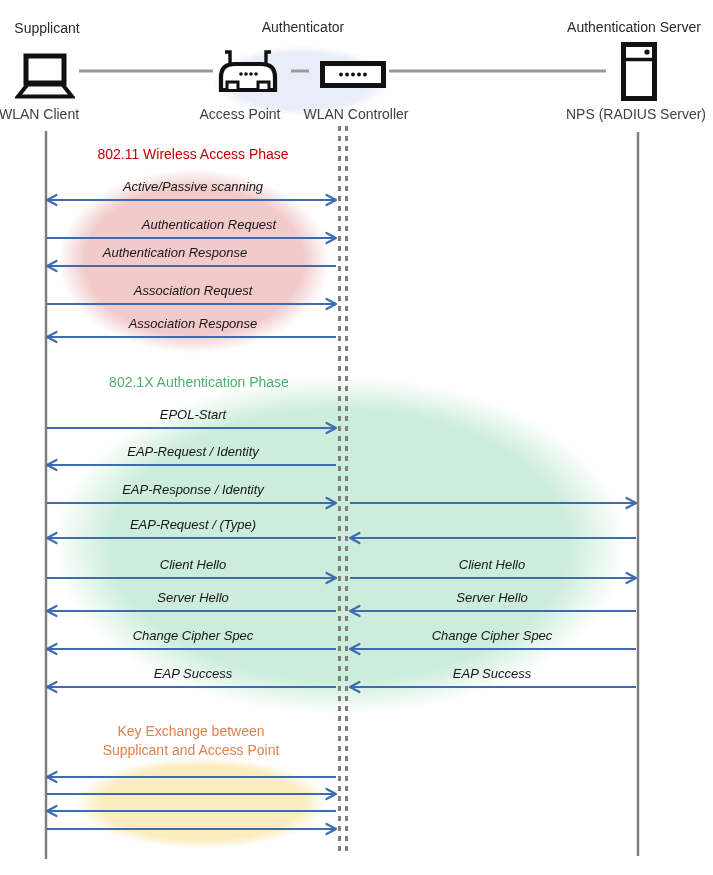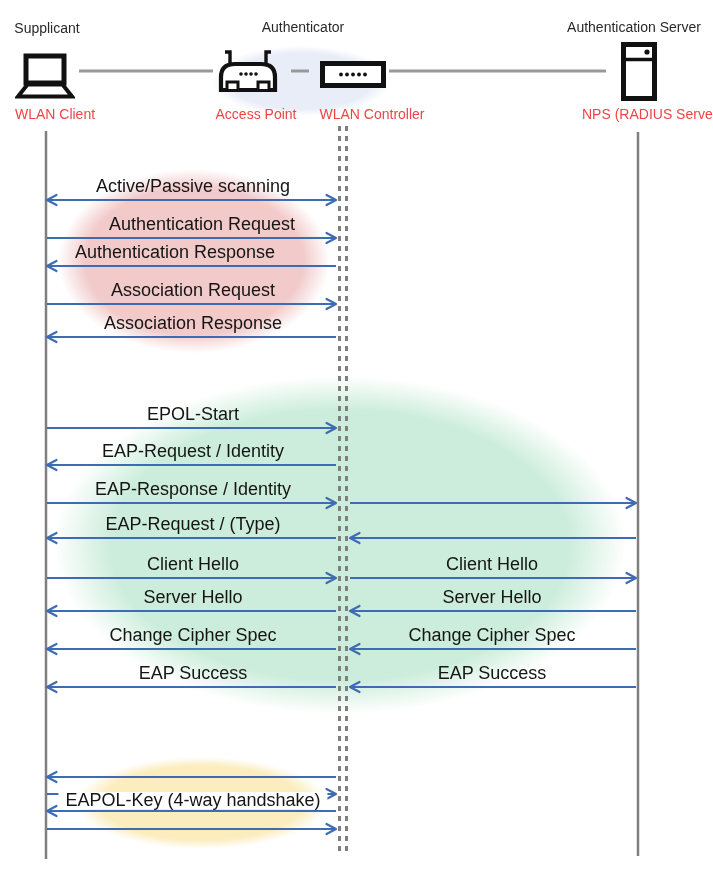--- a/index.html
+++ b/index.html
@@ -7,22 +7,22 @@
     position:relative;width:713px;height:875px;overflow:hidden;background:#fff;
     font-family:"Liberation Sans",sans-serif;color:#1f1f1f;
   }
   .layer{position:absolute;left:0;top:0;width:713px;height:875px;}
   .bubble{position:absolute;pointer-events:none;}
   .actor-label,.device-label,.phase-title,.msg-label{
     position:absolute;white-space:nowrap;transform:translateX(-50%);
     font-size:14px;line-height:17px;text-align:center;
   }
   .actor-label{color:#2a2a2a;}
-  .device-label{color:#ef4444;margin-left:16px;}
-  .msg-label{font-size:18px;line-height:17px;color:#151515;z-index:6;}
+  .device-label{color:#404040;}
+  .msg-label{font-size:13px;line-height:17px;color:#151515;z-index:6;font-style:italic;}
   .msg-label.boxed{background:#fff;padding:0 7px;}
   .phase-title{white-space:pre-line;z-index:5;}
   .icon{position:absolute;z-index:7;}
 </style>
 </head>
 <body>
 
 <div class="stage">
 
   <div class="bubble" id="bubble-authenticator" style="left: 212px; top: 46px; width: 178px; height: 70px; background: radial-gradient(closest-side, rgb(233, 237, 248) 0%, rgb(233, 237, 248) 80%, rgba(255, 255, 255, 0) 100%);"></div>
@@ -87,39 +87,42 @@
       <line x1="350" x2="636" y1="611" y2="611" stroke="#3E6CB3" stroke-width="2"></line>
       <polyline points="359.5,606 350,611 359.5,616" fill="none" stroke="#3E6CB3" stroke-width="2.2" stroke-linecap="round" stroke-linejoin="round"></polyline>
       <line x1="350" x2="636" y1="649" y2="649" stroke="#3E6CB3" stroke-width="2"></line>
       <polyline points="359.5,644 350,649 359.5,654" fill="none" stroke="#3E6CB3" stroke-width="2.2" stroke-linecap="round" stroke-linejoin="round"></polyline>
       <line x1="350" x2="636" y1="687" y2="687" stroke="#3E6CB3" stroke-width="2"></line>
       <polyline points="359.5,682 350,687 359.5,692" fill="none" stroke="#3E6CB3" stroke-width="2.2" stroke-linecap="round" stroke-linejoin="round"></polyline>
     </svg>
 
   <div class="layer" id="label-layer" style="z-index:6;">
       <div class="msg-label" style="left: 193px; top: 178px;">Active/Passive scanning</div>
-      <div class="msg-label" style="left: 202px; top: 216px;">Authentication Request</div>
+      <div class="msg-label" style="left: 209px; top: 216px;">Authentication Request</div>
       <div class="msg-label" style="left: 175px; top: 244px;">Authentication Response</div>
       <div class="msg-label" style="left: 193px; top: 282px;">Association Request</div>
       <div class="msg-label" style="left: 193px; top: 315px;">Association Response</div>
       <div class="msg-label" style="left: 193px; top: 406px;">EPOL-Start</div>
       <div class="msg-label" style="left: 193px; top: 443px;">EAP-Request / Identity</div>
       <div class="msg-label" style="left: 193px; top: 481px;">EAP-Response / Identity</div>
       <div class="msg-label" style="left: 193px; top: 516px;">EAP-Request / (Type)</div>
       <div class="msg-label" style="left: 193px; top: 556px;">Client Hello</div>
       <div class="msg-label" style="left: 193px; top: 589px;">Server Hello</div>
       <div class="msg-label" style="left: 193px; top: 627px;">Change Cipher Spec</div>
       <div class="msg-label" style="left: 193px; top: 665px;">EAP Success</div>
-      <div class="msg-label boxed" style="left: 193px; top: 792px;">EAPOL-Key (4-way handshake)</div>
       <div class="msg-label" style="left: 492px; top: 556px;">Client Hello</div>
       <div class="msg-label" style="left: 492px; top: 589px;">Server Hello</div>
       <div class="msg-label" style="left: 492px; top: 627px;">Change Cipher Spec</div>
       <div class="msg-label" style="left: 492px; top: 665px;">EAP Success</div>
     </div>
 
+  <div class="phase-title" style="left:193px;top:146px;color:#C00000;">802.11 Wireless Access Phase</div>
+  <div class="phase-title" style="left:199px;top:374px;color:#4FAE71;">802.1X Authentication Phase</div>
+  <div class="phase-title" style="left:191px;top:722px;color:#E08050;line-height:19px;">Key Exchange between
+Supplicant and Access Point</div>
 
   <div class="actor-label" style="left:47px;top:20px;">Supplicant</div>
   <div class="actor-label" style="left:303px;top:19px;">Authenticator</div>
   <div class="actor-label" style="left:634px;top:19px;">Authentication Server</div>
 
   <div class="device-label" style="left:39px;top:106px;">WLAN Client</div>
   <div class="device-label" style="left:240px;top:106px;">Access Point</div>
   <div class="device-label" style="left:356px;top:106px;">WLAN Controller</div>
   <div class="device-label" style="left:636px;top:106px;">NPS (RADIUS Server)</div>
 

